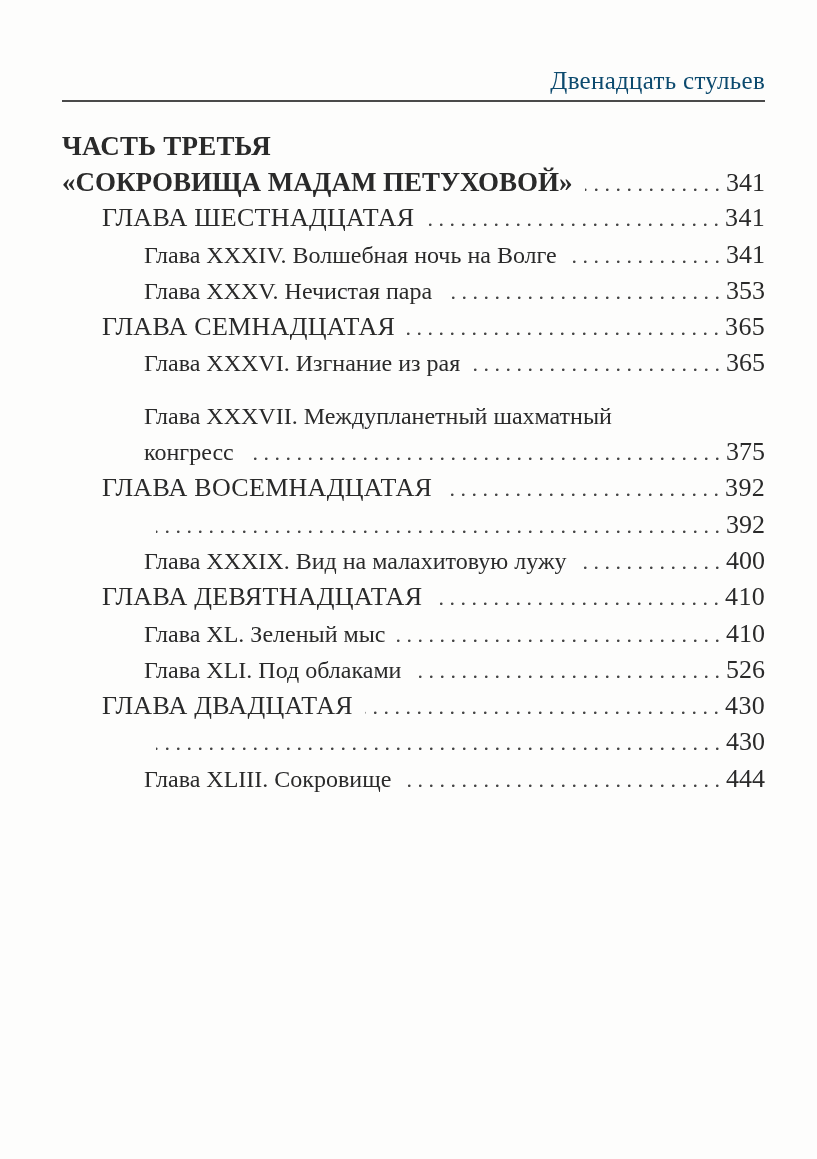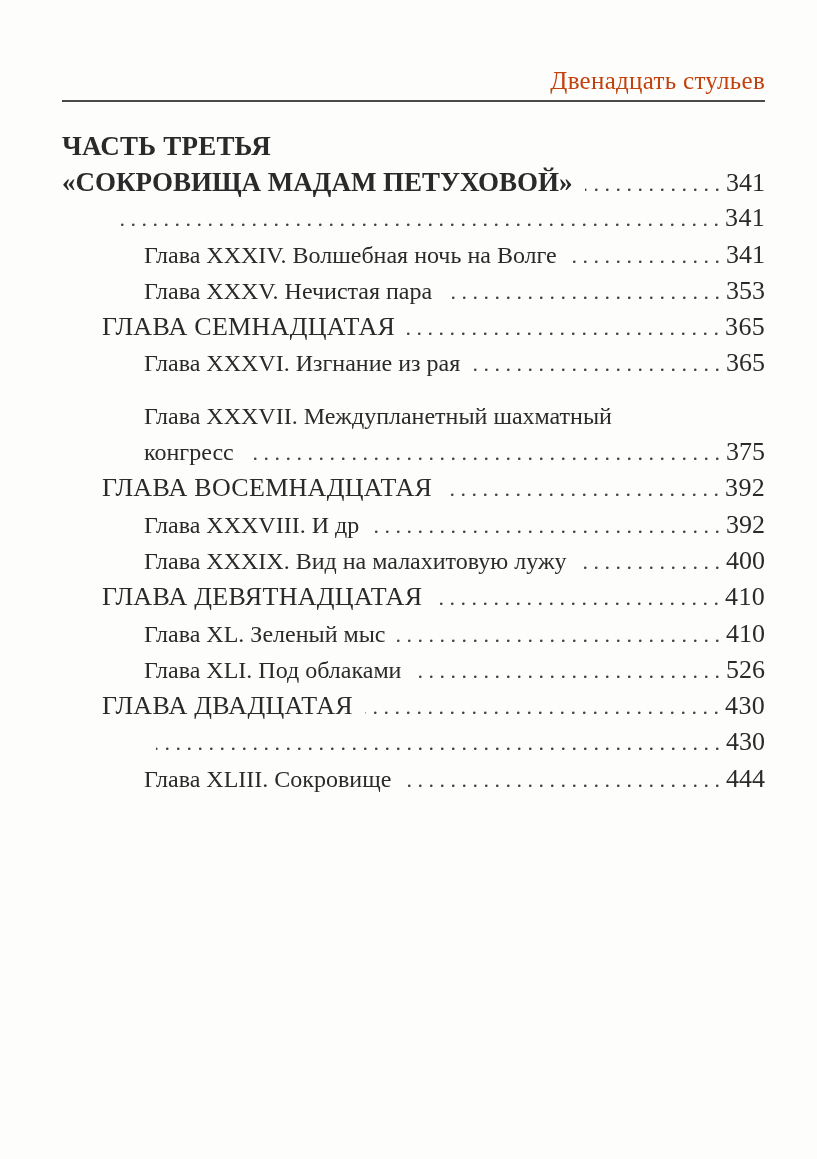--- a/index.html
+++ b/index.html
@@ -22,21 +22,21 @@
     top: 68px;
     height: 32px;
     border-bottom: 2px solid #4a4a4a;
   }
   .running-head-title {
     position: absolute;
     right: 0;
     bottom: 5px;
     font-size: 25px;
     letter-spacing: 0.3px;
-    color: #c2410c;
+    color: #0c4a6e;
   }
   .toc {
     position: absolute;
     left: 62px;
     right: 52px;
     top: 128px;
   }
   .part-label {
     font-size: 27px;
     font-weight: bold;
@@ -109,20 +109,21 @@
 <main class="toc">
   <div class="part-label">ЧАСТЬ ТРЕТЬЯ</div>
 
   <div class="toc-row level-part">
     <span class="toc-title">«СОКРОВИЩА МАДАМ ПЕТУХОВОЙ»</span>
     <span class="toc-leader"></span>
     <span class="toc-page">341</span>
   </div>
 
   <div class="toc-row level-section">
+    <span class="toc-title">ГЛАВА ШЕСТНАДЦАТАЯ</span>
     <span class="toc-leader"></span>
     <span class="toc-page">341</span>
   </div>
   <div class="toc-row level-chapter">
     <span class="toc-title">Глава XXXIV. Волшебная ночь на Волге</span>
     <span class="toc-leader"></span>
     <span class="toc-page">341</span>
   </div>
   <div class="toc-row level-chapter">
     <span class="toc-title">Глава XXXV. Нечистая пара</span>
@@ -146,21 +147,20 @@
     <span class="toc-leader"></span>
     <span class="toc-page">375</span>
   </div>
 
   <div class="toc-row level-section">
     <span class="toc-title">ГЛАВА ВОСЕМНАДЦАТАЯ</span>
     <span class="toc-leader"></span>
     <span class="toc-page">392</span>
   </div>
   <div class="toc-row level-chapter">
-    <span class="toc-title">Глава XXXVIII. И др</span>
     <span class="toc-leader"></span>
     <span class="toc-page">392</span>
   </div>
   <div class="toc-row level-chapter">
     <span class="toc-title">Глава XXXIX. Вид на малахитовую лужу</span>
     <span class="toc-leader"></span>
     <span class="toc-page">400</span>
   </div>
 
   <div class="toc-row level-section">

